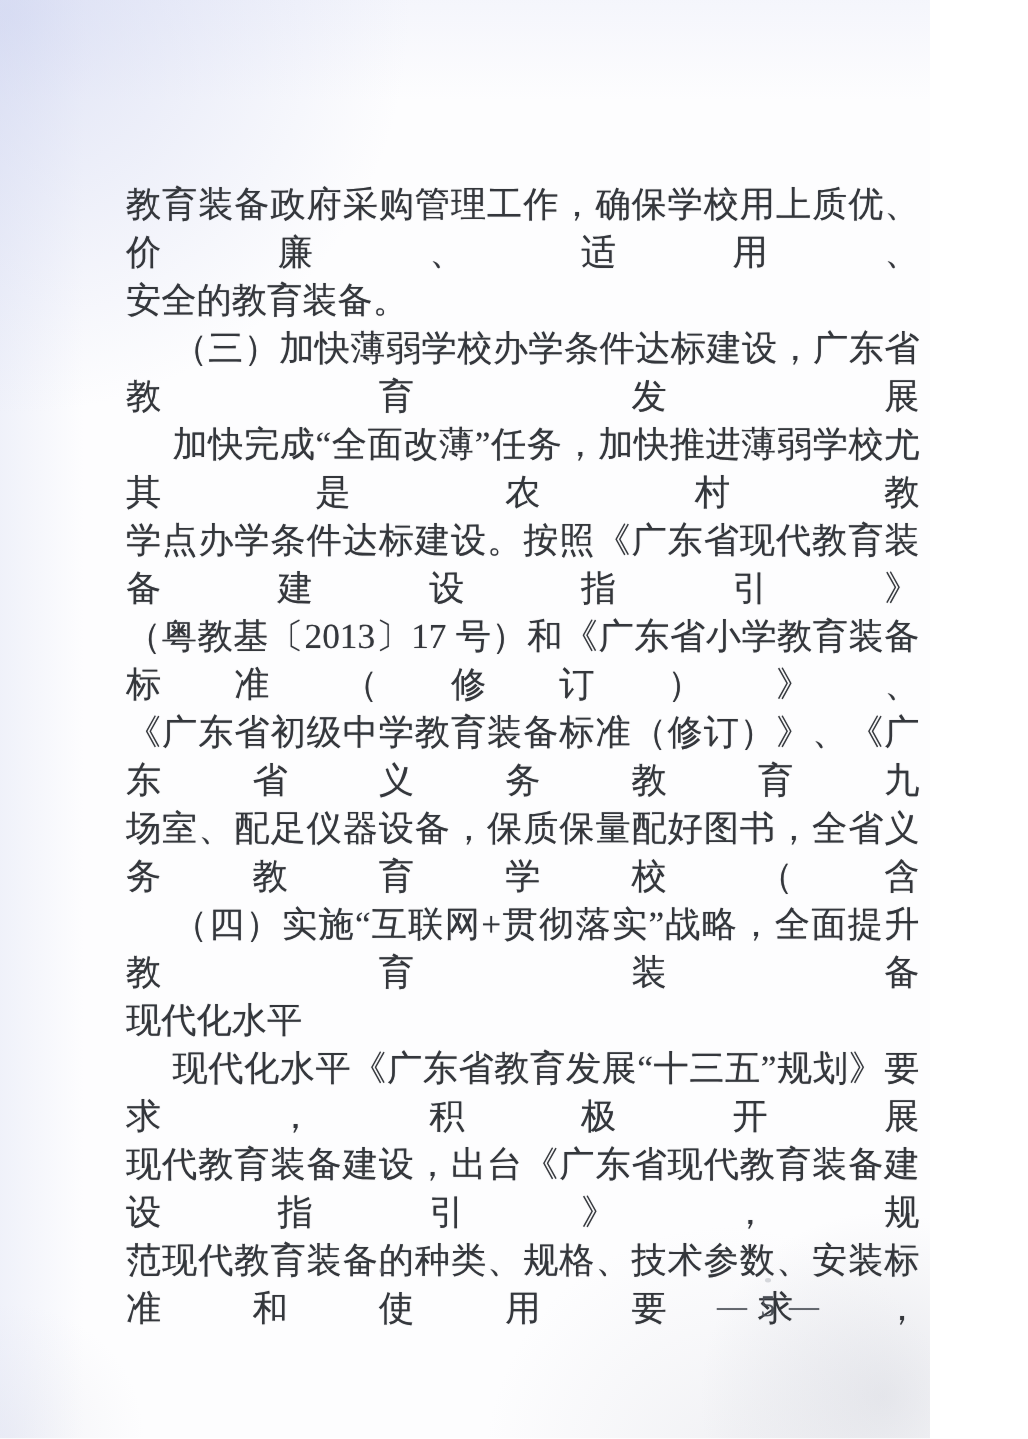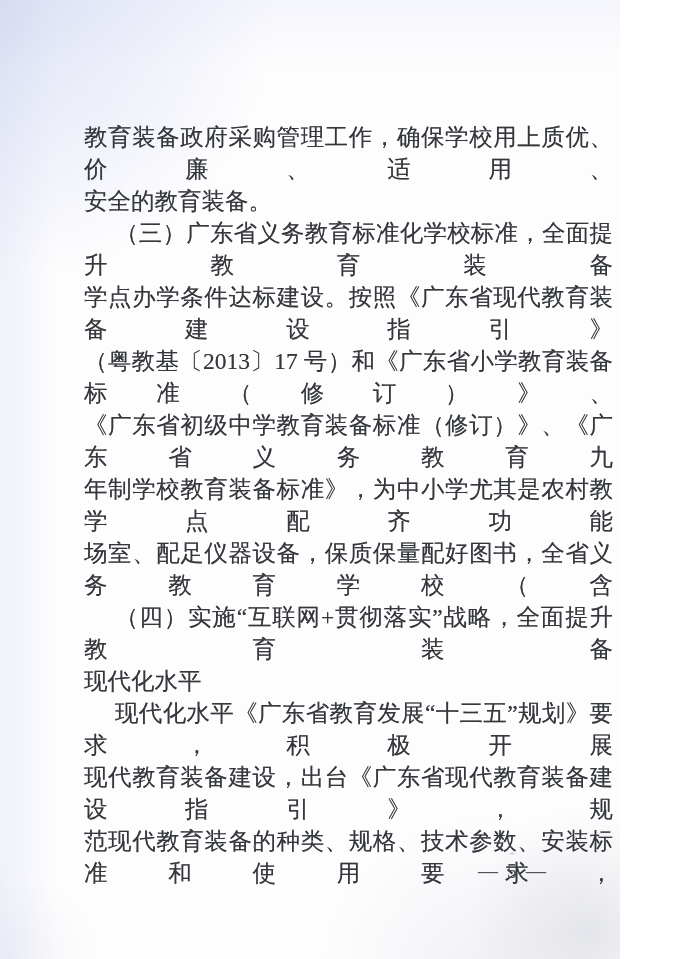--- a/index.html
+++ b/index.html
@@ -60,25 +60,25 @@
   .speck.sp1 { left: 253px; top: 845px; width: 3px; height: 4px; }
   .speck.sp2 { left: 510px; top: 852px; width: 4px; height: 3px; opacity: 0.6; }
 </style>
 </head>
 <body>
 
 <div class="page">
   <div class="content">
       <div class="line jfull">教育装备政府采购管理工作，确保学校用上质优、价廉、适用、</div>
       <div class="line">安全的教育装备。</div>
-      <div class="line indent jfull">（三）广东省义务教育标准化学校标准，全面提升教育装备</div>
+      <div class="line indent jfull">（三）加快薄弱学校办学条件达标建设，广东省教育发展</div>
+      <div class="line indent jfull">加快完成“全面改薄”任务，加快推进薄弱学校尤其是农村教</div>
       <div class="line jfull">学点办学条件达标建设。按照《广东省现代教育装备建设指引》</div>
       <div class="line jfull">（粤教基〔2013〕17 号）和《广东省小学教育装备标准（修订）》、</div>
       <div class="line jfull">《广东省初级中学教育装备标准（修订）》、《广东省义务教育九</div>
-      <div class="line jfull">年制学校教育装备标准》，为中小学尤其是农村教学点配齐功能</div>
       <div class="line jfull">场室、配足仪器设备，保质保量配好图书，全省义务教育学校（含</div>
       <div class="line indent jfull">（四）实施“互联网+贯彻落实”战略，全面提升教育装备</div>
       <div class="line">现代化水平</div>
       <div class="line indent jfull">现代化水平《广东省教育发展“十三五”规划》要求，积极开展</div>
       <div class="line jfull">现代教育装备建设，出台《广东省现代教育装备建设指引》，规</div>
       <div class="line jfull">范现代教育装备的种类、规格、技术参数、安装标准和使用要求，</div>
     </div>
   <div class="footer">— 5 —</div>
   <div class="speck sp1"></div>
   <div class="speck sp2"></div>

